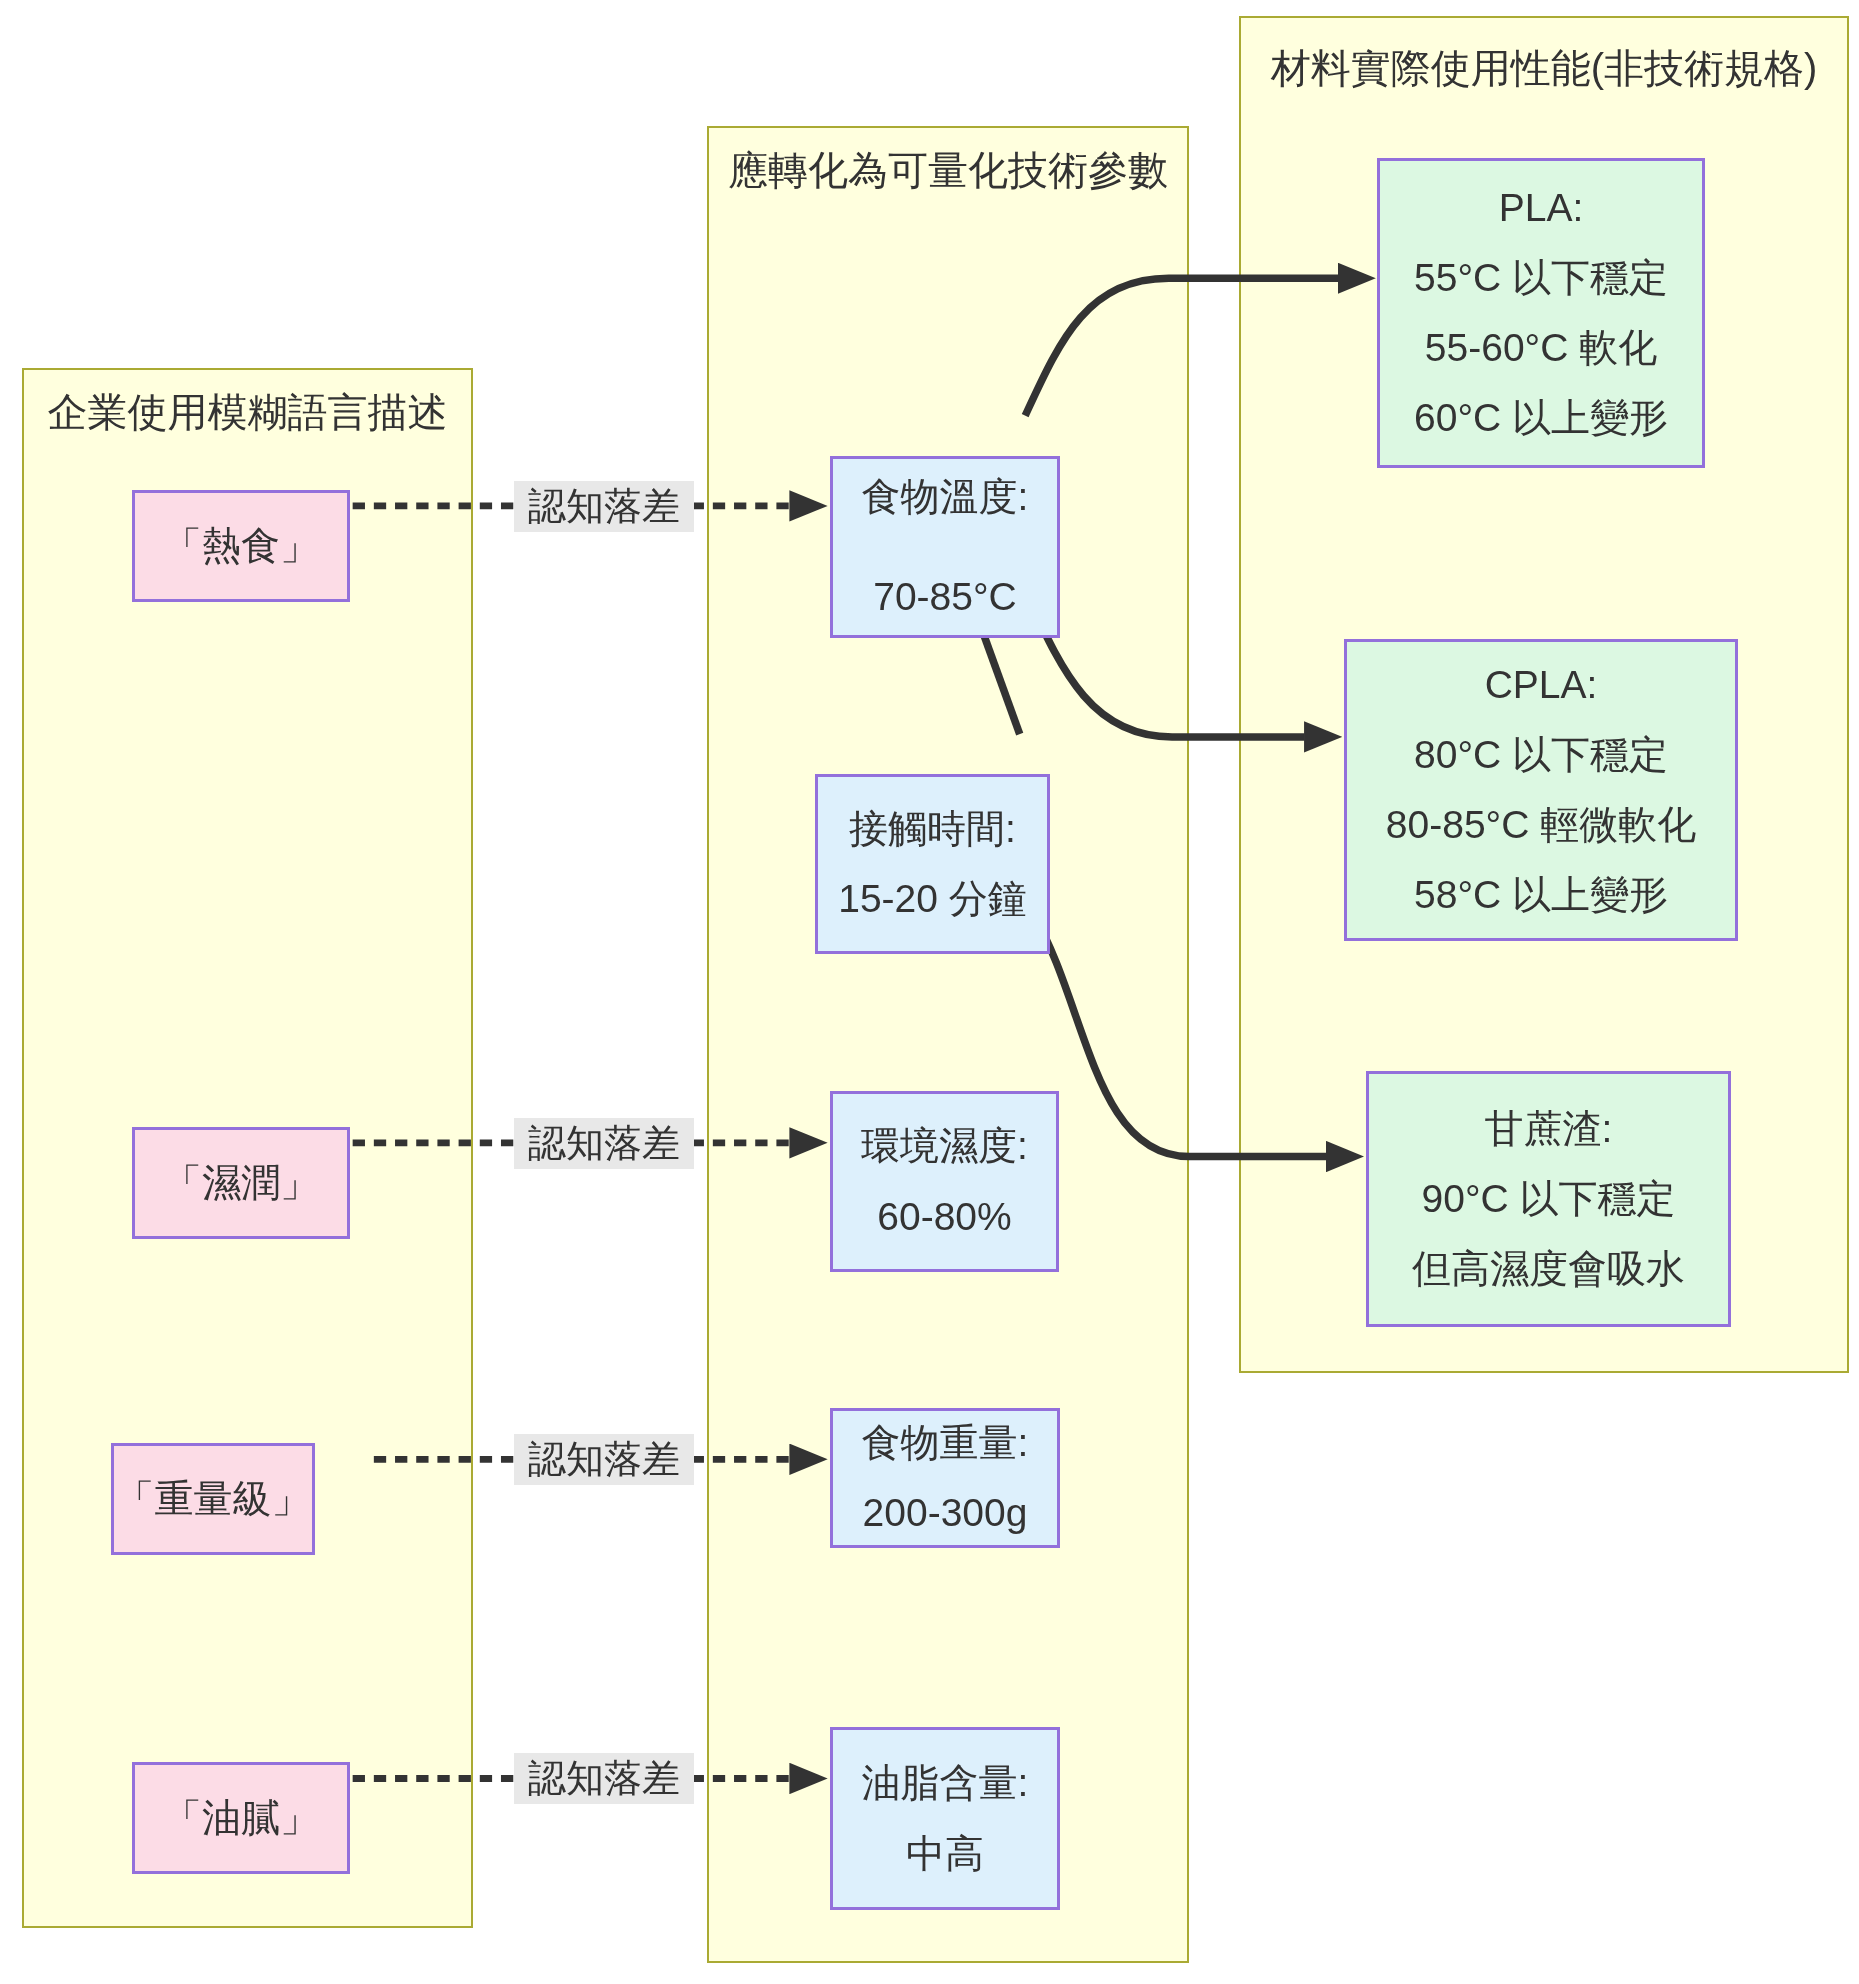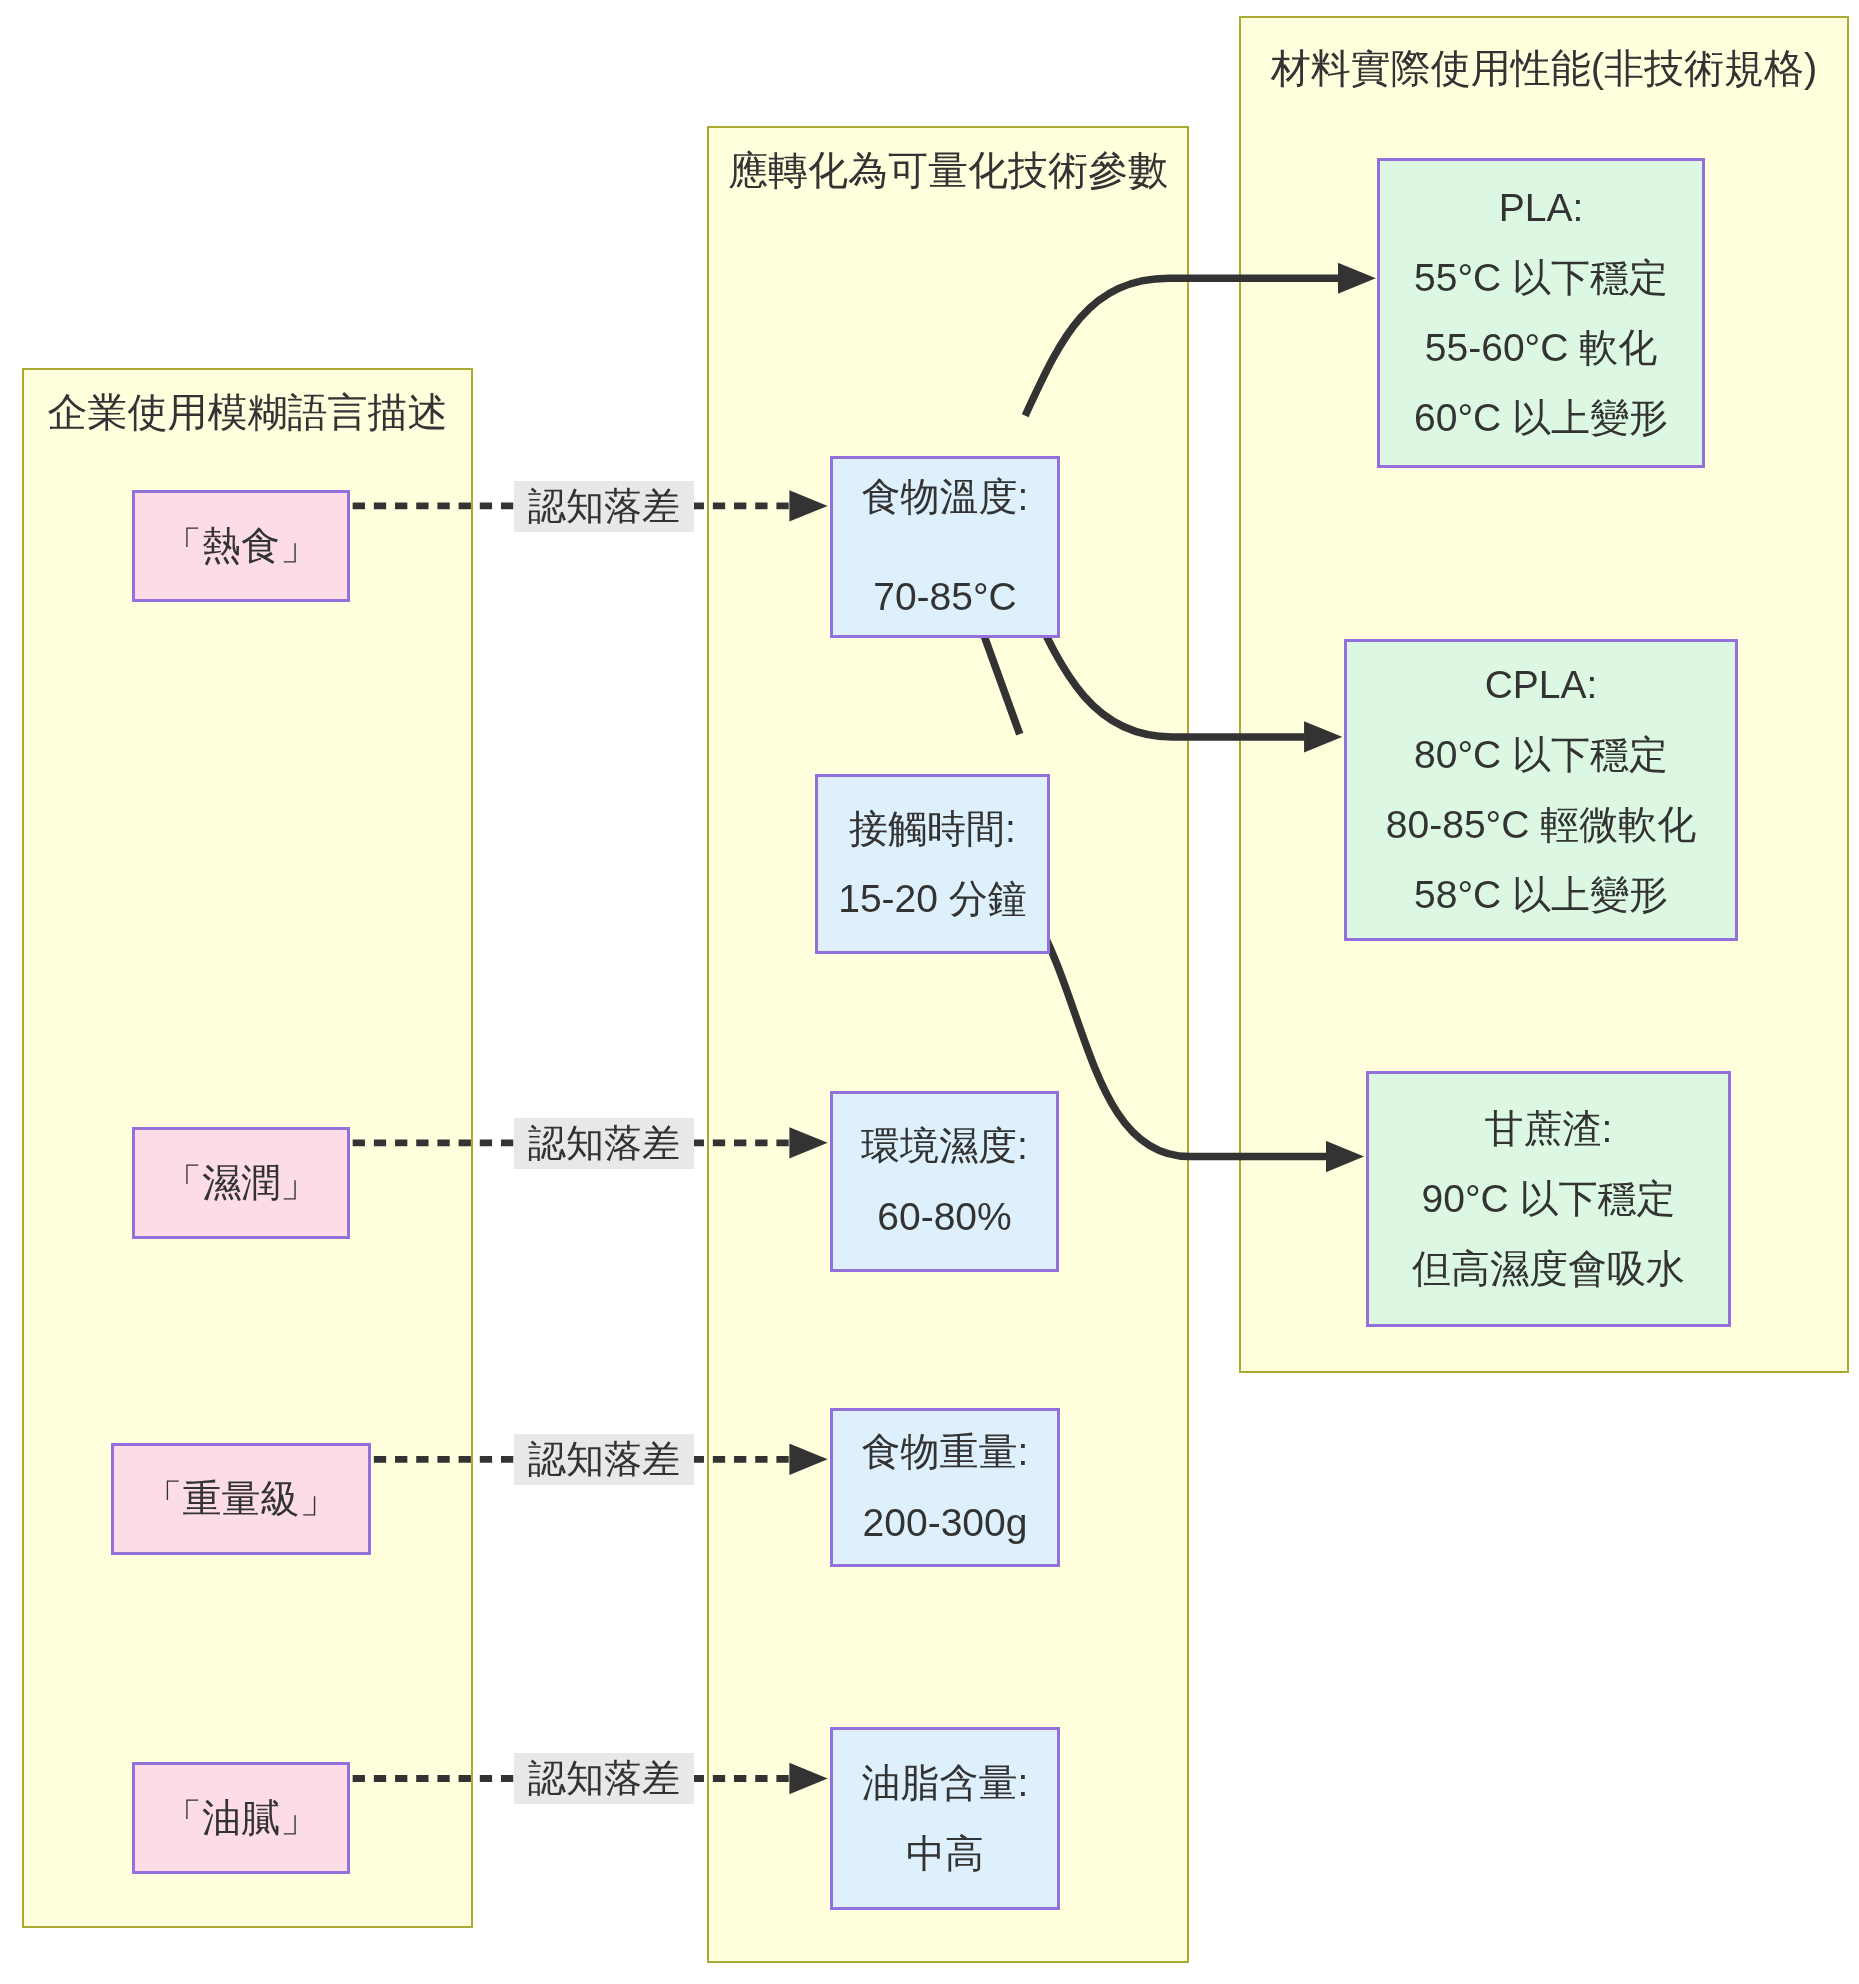--- a/index.html
+++ b/index.html
@@ -20,27 +20,27 @@
   
   .node{position:absolute;border:3.4px solid #9370db;box-sizing:border-box;
         display:flex;flex-direction:column;align-items:center;justify-content:center;
         text-align:center;font-size:39px;line-height:1.8;z-index:2;white-space:nowrap;margin-top:40px;}
   .node.pink{background:#fcdce6;}
   .node.blue{background:#ddf0fc;}
   .node.green{background:#dcf8e2;}
 
   #n-hot{left:132px;top:450px;width:218px;height:112px;}
   #n-wet{left:132px;top:1087px;width:218px;height:112px;}
-  #n-heavy{left:111px;top:1403px;width:260px;height:112px;}
+  #n-heavy{left:111px;top:1403px;width:204px;height:112px;}
   #n-oily{left:132px;top:1722px;width:218px;height:112px;}
 
   #n-temp{left:830px;top:416px;width:230px;height:182px;gap:29px;}
   #n-time{left:815px;top:734px;width:235px;height:180px;}
   #n-humid{left:830px;top:1051px;width:229px;height:181px;}
-  #n-weight{left:830px;top:1368px;width:230px;height:159px;}
+  #n-weight{left:830px;top:1368px;width:230px;height:140px;}
   #n-oil{left:830px;top:1687px;width:230px;height:183px;}
 
   #n-pla{left:1377px;top:118px;width:328px;height:310px;}
   #n-cpla{left:1344px;top:599px;width:394px;height:302px;}
   #n-bagasse{left:1366px;top:1031px;width:365px;height:256px;}
 
   
   .edge-label{position:absolute;z-index:3;background:#e8e8e8;color:#333333;
               font-size:38px;height:51px;line-height:51px;width:180px;text-align:center;white-space:nowrap;}
   #lbl-1{left:514px;top:481px;}

